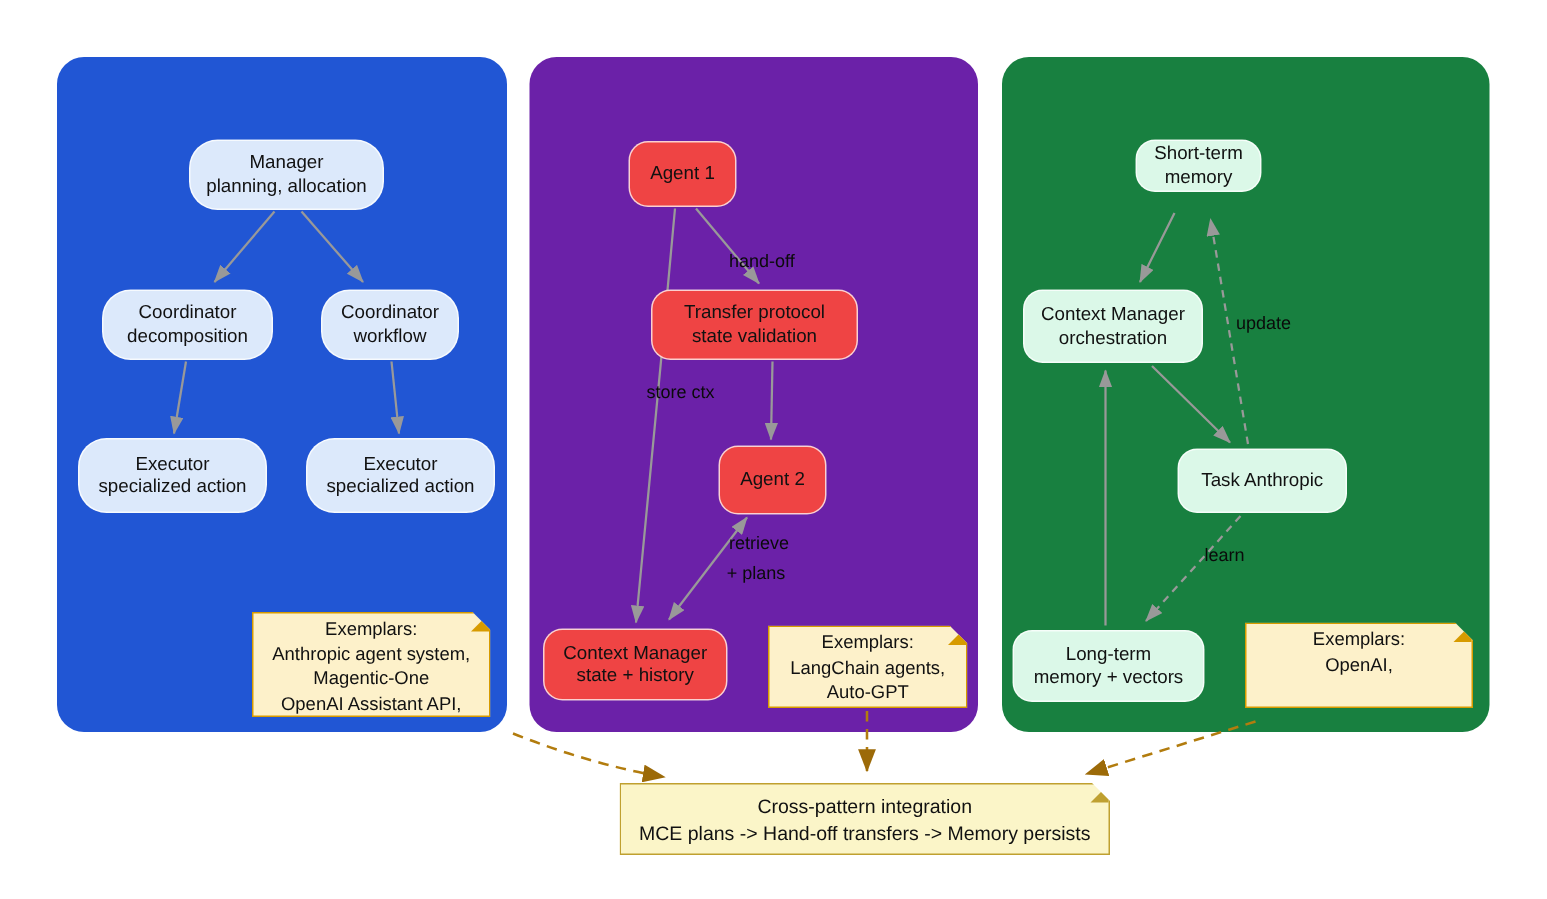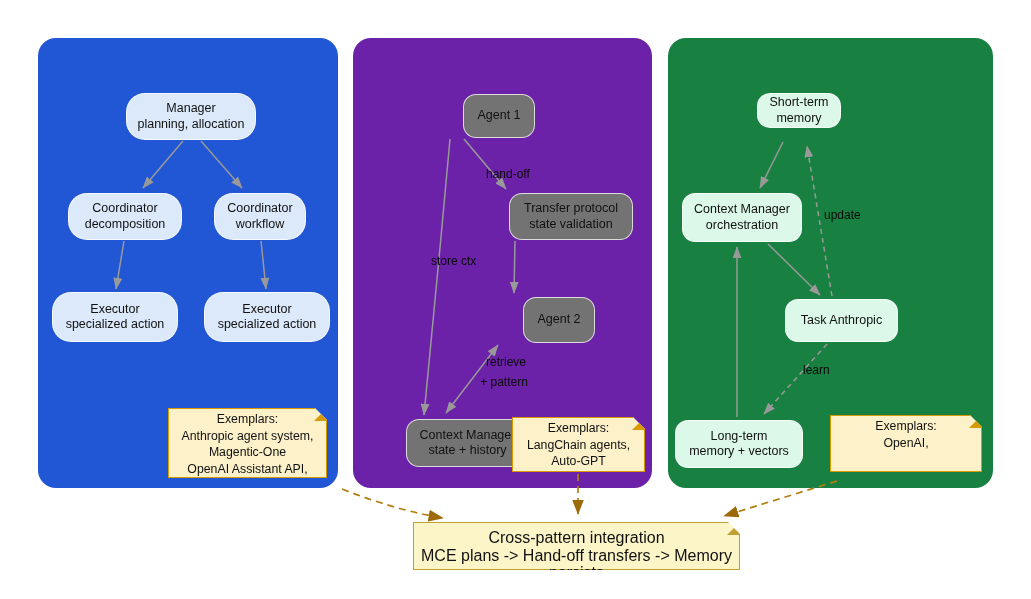--- a/index.html
+++ b/index.html
@@ -30,21 +30,21 @@
     display: flex;
     flex-direction: column;
     align-items: center;
     justify-content: center;
     text-align: center;
     font-size: 12.5px;
     line-height: 15.5px;
     color: #111111;
   }
   .node-blue   { background: #dce9fb; border-radius: 19px; }
-  .node-purple { background: #737373; margin-left: 44px; }
+  .node-purple { background: #ef4444; }
   .node-green  { background: #dbf8e8; }
 
   .edge-label {
     position: absolute;
     font-size: 12px;
     line-height: 13px;
     color: #0a0a0a;
     white-space: nowrap;
   }
   .edge-label.centered { text-align: center; }
@@ -65,21 +65,21 @@
     position: absolute;
     top: 0; right: 0;
     width: 0; height: 0;
     border-style: solid;
     border-width: 0 0 12px 12px;
     border-color: transparent transparent #d79b00 transparent;
   }
   .note-integration {
     background: #fbf5c8;
     border-color: #bfa030;
-    font-size: 16px;
+    font-size: 13px;
     line-height: 17.5px;
     padding-top: 6px;
   }
   .note-integration .fold { border-color: transparent transparent #bfa030 transparent; }
 </style>
 </head>
 <body>
 
 <div class="canvas">
 
@@ -138,21 +138,21 @@
     <div>specialized action</div>
   </div>
   <div class="node node-blue" style="left:204px;top:292px;width:126px;height:50px">
     <div>Executor</div>
     <div>specialized action</div>
   </div>
 
   <div class="node node-purple" style="left:419px;top:94px;width:72px;height:44px">
     <div>Agent 1</div>
   </div>
-  <div class="node node-purple" style="left:465px;top:193px;width:124px;height:47px">
+  <div class="node node-purple" style="left:434px;top:193px;width:138px;height:47px">
     <div>Transfer protocol</div>
     <div>state validation</div>
   </div>
   <div class="node node-purple" style="left:479px;top:297px;width:72px;height:46px">
     <div>Agent 2</div>
   </div>
   <div class="node node-purple" style="left:362px;top:419px;width:123px;height:48px">
     <div>Context Manager</div>
     <div>state + history</div>
   </div>
@@ -169,21 +169,21 @@
     <div>Task Anthropic</div>
   </div>
   <div class="node node-green" style="left:675px;top:420px;width:128px;height:48px">
     <div>Long-term</div>
     <div>memory + vectors</div>
   </div>
 
   <div class="edge-label" style="left:486px;top:168px">hand-off</div>
   <div class="edge-label" style="left:431px;top:255px">store ctx</div>
   <div class="edge-label centered" style="left:478px;top:356px;width:56px">retrieve</div>
-  <div class="edge-label centered" style="left:476px;top:376px;width:56px">+ pattern</div>
+  <div class="edge-label centered" style="left:476px;top:376px;width:56px">+ plans</div>
   <div class="edge-label" style="left:824px;top:209px">update</div>
   <div class="edge-label" style="left:803px;top:364px">learn</div>
 
   <div class="note" style="left:168px;top:408px;width:159px;height:70px">
     <div class="fold"></div>
     <div>Exemplars:</div>
     <div>Anthropic agent system,</div>
     <div>Magentic-One</div>
     <div>OpenAI Assistant API,</div>
   </div>

